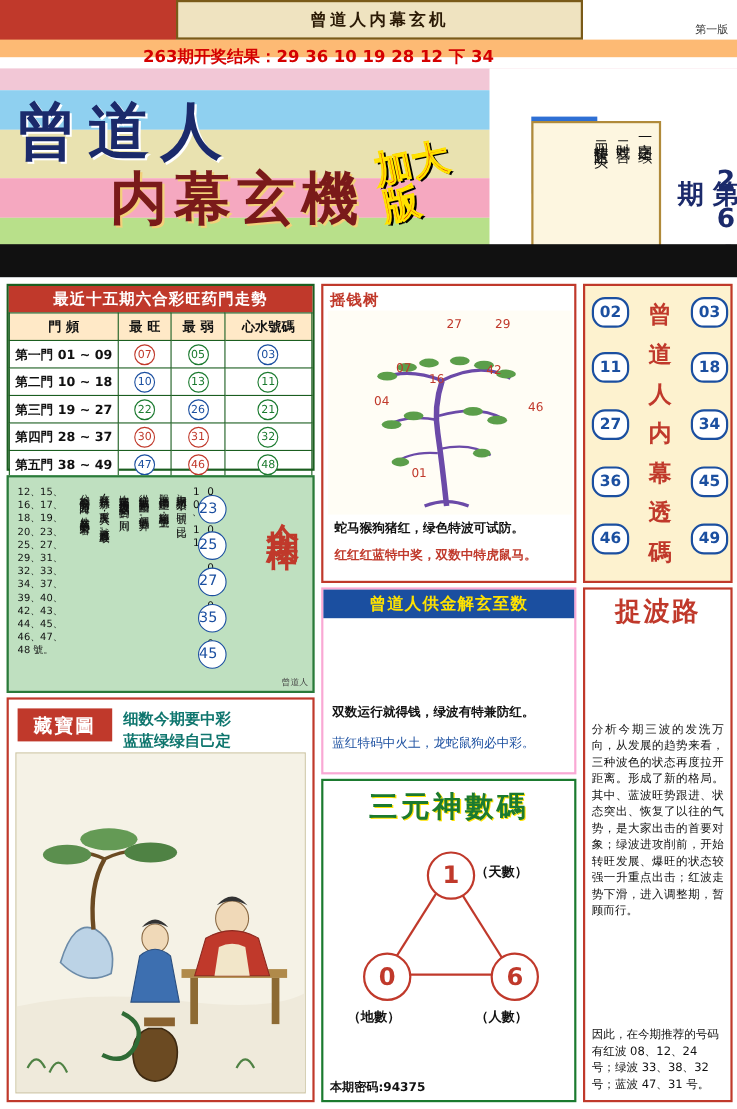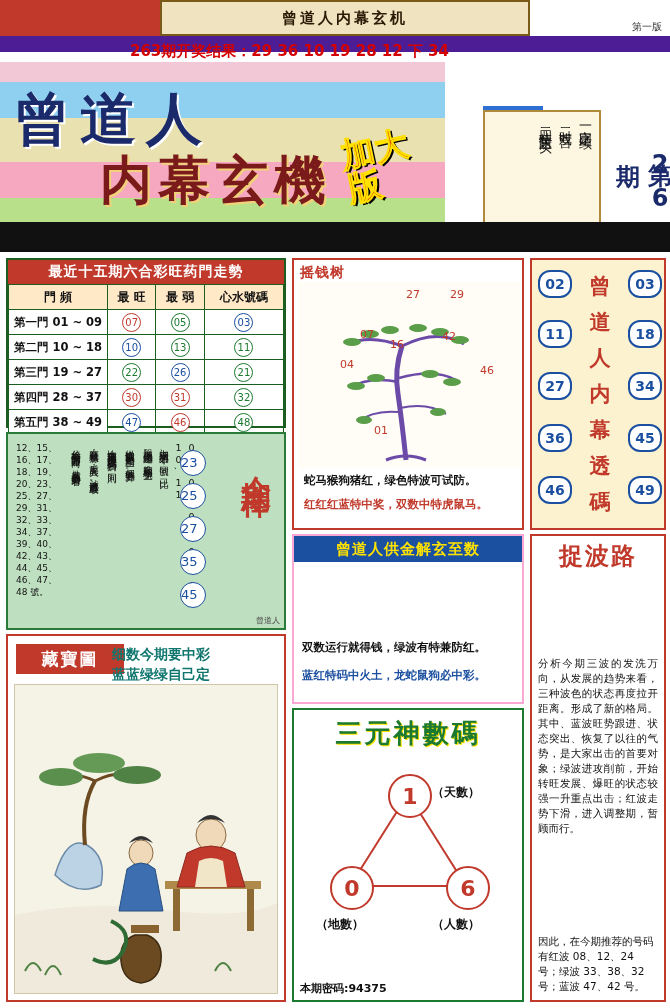--- a/index.html
+++ b/index.html
@@ -5,21 +5,21 @@
   html,body{margin:0;padding:0;}
   body{
     width:670px;height:1008px;
     background:#ffffff;
     font-family:"DejaVu Sans","Liberation Sans",sans-serif;
     position:relative;overflow:hidden;
   }
   .page{position:absolute;left:0;top:0;width:670px;height:1008px;}
 
   
-  .topbar{position:absolute;left:0;top:0;width:670px;height:52px;background:#4c1d95;}
+  .topbar{position:absolute;left:0;top:0;width:670px;height:52px;background:#fdba74;}
   .topbar-left{position:absolute;left:0;top:0;width:160px;height:36px;background:#c0392b;}
   .topbar-mid{position:absolute;left:160px;top:0;width:370px;height:36px;
     background:#efe3c0;border:2px solid #7a5a18;box-sizing:border-box;
     display:flex;align-items:center;justify-content:center;}
   .topbar-mid span{font-size:15px;font-weight:bold;color:#2b1a05;letter-spacing:3px;
     font-family:"DejaVu Sans","Liberation Sans",sans-serif;}
   .topbar-right{position:absolute;left:530px;top:0;width:140px;height:36px;background:#ffffff;}
   .topbar-right span{position:absolute;right:8px;top:20px;font-size:10px;color:#333;}
 
   
@@ -87,21 +87,21 @@
   .gp-big{position:absolute;right:8px;top:18px;font-size:30px;font-weight:bold;color:#c0392b;
     writing-mode:vertical-rl;text-orientation:upright;letter-spacing:6px;}
   .gp-balls{position:absolute;left:172px;top:16px;}
   .gp-balls div{width:24px;height:24px;line-height:24px;border-radius:50%;border:1.5px solid #1b4fa0;
     color:#1b4fa0;font-size:13px;text-align:left;margin-bottom:7px;background:#fff;}
   .gp-sig{position:absolute;right:4px;bottom:2px;font-size:8px;color:#444;}
 
   
   .treasure{position:absolute;left:6px;top:634px;width:280px;height:368px;background:#fff;
     border:2px solid #c0392b;box-sizing:border-box;}
-  .tr-title{position:absolute;left:8px;top:8px;width:108px;height:30px;background:#c0392b;color:#fff;
+  .tr-title{position:absolute;left:8px;top:8px;width:86px;height:30px;background:#c0392b;color:#fff;
     font-size:17px;font-weight:bold;display:flex;align-items:center;justify-content:center;letter-spacing:2px;}
   .tr-txt{position:absolute;left:104px;top:8px;font-size:14px;color:#0f766e;font-weight:bold;line-height:20px;}
   .tr-art{position:absolute;left:6px;top:48px;width:264px;height:310px;background:#f4f1e4;
     border:1px solid #cfc7a8;box-sizing:border-box;overflow:hidden;}
 
   
   .tree{position:absolute;left:292px;top:258px;width:232px;height:272px;background:#fff;
     border:2px solid #c0392b;box-sizing:border-box;}
   .tree-title{position:absolute;left:6px;top:4px;font-size:14px;font-weight:bold;color:#c0392b;
     letter-spacing:1px;}
@@ -113,21 +113,21 @@
   
   .goldp{position:absolute;left:292px;top:534px;width:232px;height:170px;background:#fff;
     border:2px solid #f9a8d4;box-sizing:border-box;}
   .goldp-band{position:absolute;left:0;top:0;width:228px;height:26px;background:#1b4fa0;
     display:flex;align-items:center;justify-content:center;}
   .goldp-band span{font-size:15px;font-weight:bold;color:#ffe200;letter-spacing:1px;}
   .goldp-num{position:absolute;left:0;top:28px;width:228px;height:72px;
     display:flex;align-items:center;justify-content:center;font-size:46px;font-weight:bold;
     color:#1b4fa0;font-style:italic;letter-spacing:2px;}
   .goldp-t1{position:absolute;left:8px;top:104px;font-size:11.5px;color:#111;font-weight:bold;}
-  .goldp-t2{position:absolute;left:8px;top:132px;font-size:11.5px;color:#1b4fa0;font-weight:bold;}
+  .goldp-t2{position:absolute;left:8px;top:132px;font-size:11.5px;color:#1b4fa0;font-weight:normal;}
 
   
   .tri{position:absolute;left:292px;top:708px;width:232px;height:294px;background:#fff;
     border:2px solid #1b7a2f;box-sizing:border-box;}
   .tri-title{position:absolute;left:0;top:6px;width:228px;text-align:center;font-size:26px;
     font-weight:bold;color:#1b7a2f;letter-spacing:3px;text-shadow:1px 1px 0 #ffe200;}
   .tri-art{position:absolute;left:10px;top:48px;width:208px;height:196px;}
   .tri-circle{position:absolute;width:40px;height:40px;border-radius:50%;border:2px solid #c0392b;
     background:#fff;color:#c0392b;font-size:22px;font-weight:bold;
     display:flex;align-items:center;justify-content:center;}
@@ -393,16 +393,16 @@
       <span>内</span>
       <span>幕</span>
       <span>透</span>
       <span>碼</span>
     </div>
   </div>
 
   <div class="rana">
     <div class="rana-title">捉波路</div>
     <div class="rana-body">分析今期三波的发洗万向，从发展的趋势来看，三种波色的状态再度拉开距离。形成了新的格局。其中、蓝波旺势跟进、状态突出、恢复了以往的气势，是大家出击的首要对象；绿波进攻削前，开始转旺发展、爆旺的状态较强一升重点出击；红波走势下滑，进入调整期，暂顾而行。</div>
-    <div class="rana-foot">因此，在今期推荐的号码有红波 08、12、24 号；绿波 33、38、32 号；蓝波 47、42 号。</div>
+    <div class="rana-foot">因此，在今期推荐的号码有红波 08、12、24 号；绿波 33、38、32 号；蓝波 47、31 号。</div>
   </div>
 
 </div>
 
 </body></html>

